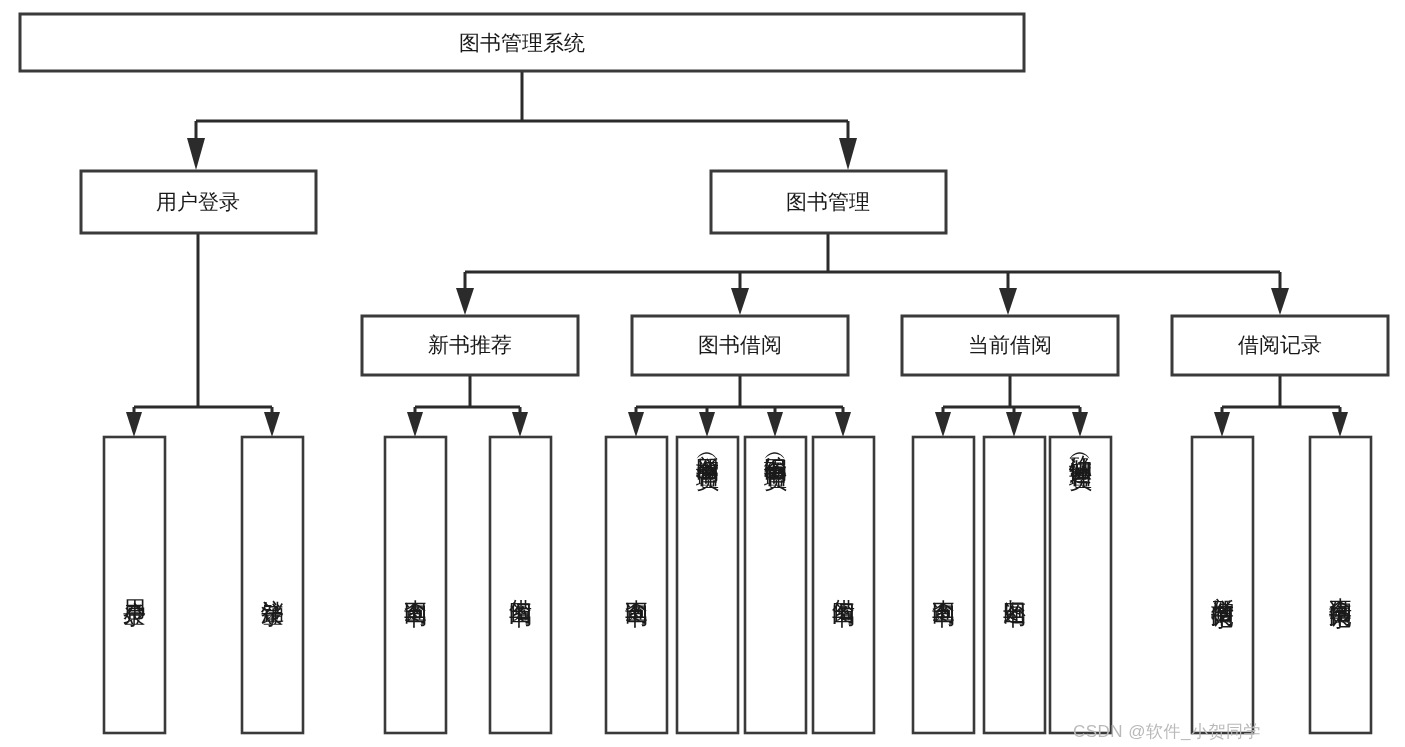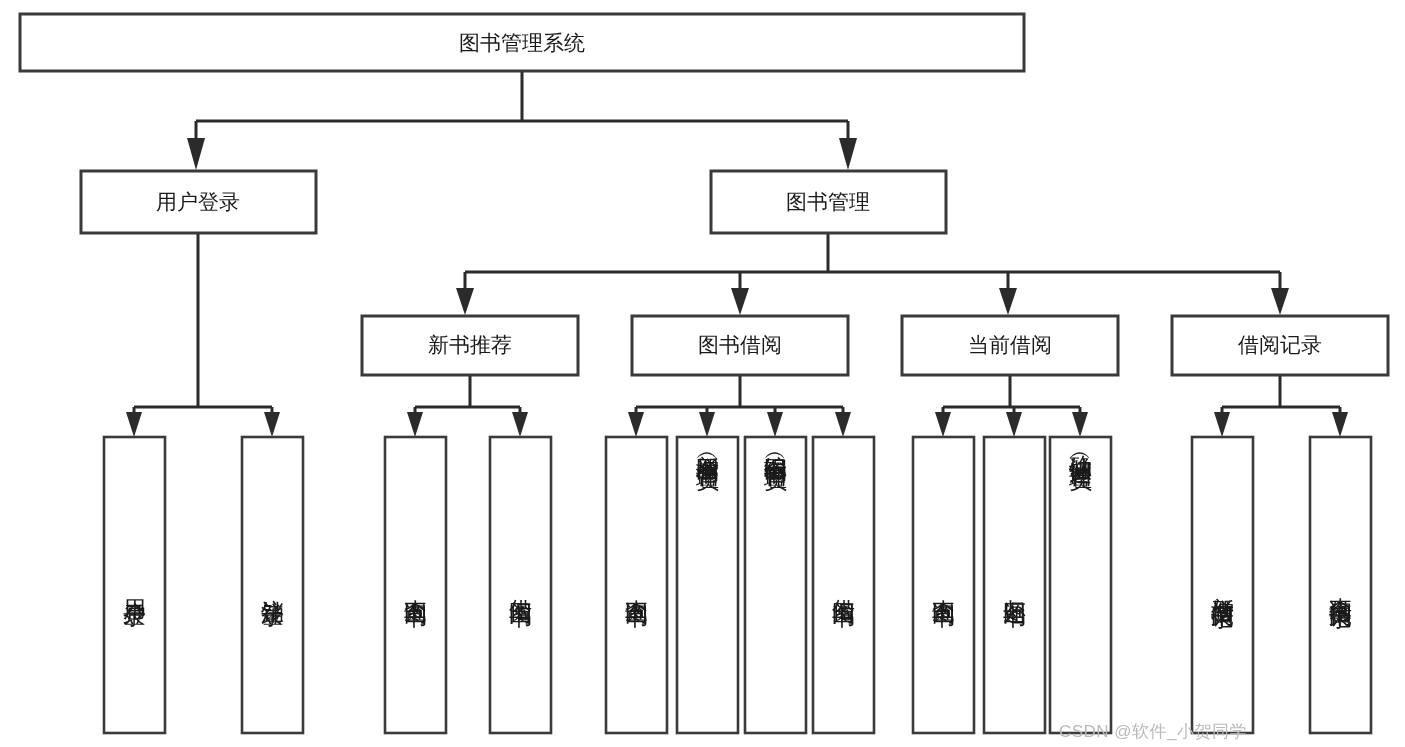--- a/index.html
+++ b/index.html
@@ -66,21 +66,21 @@
     font-family: "Liberation Sans", sans-serif;
     font-size: 23px;
     line-height: 1.18;
     color: #1a1a1a;
     letter-spacing: 2px;
     white-space: nowrap;
     text-align: center;
   }
   .watermark {
     position: absolute;
-    right: 14px;
+    right: 0;
     bottom: 4px;
     font-family: "Liberation Sans", sans-serif;
     font-size: 17px;
     color: #b9b9b9;
     letter-spacing: 0.5px;
     white-space: nowrap;
   }
 </style>
 </head>
 <body>

